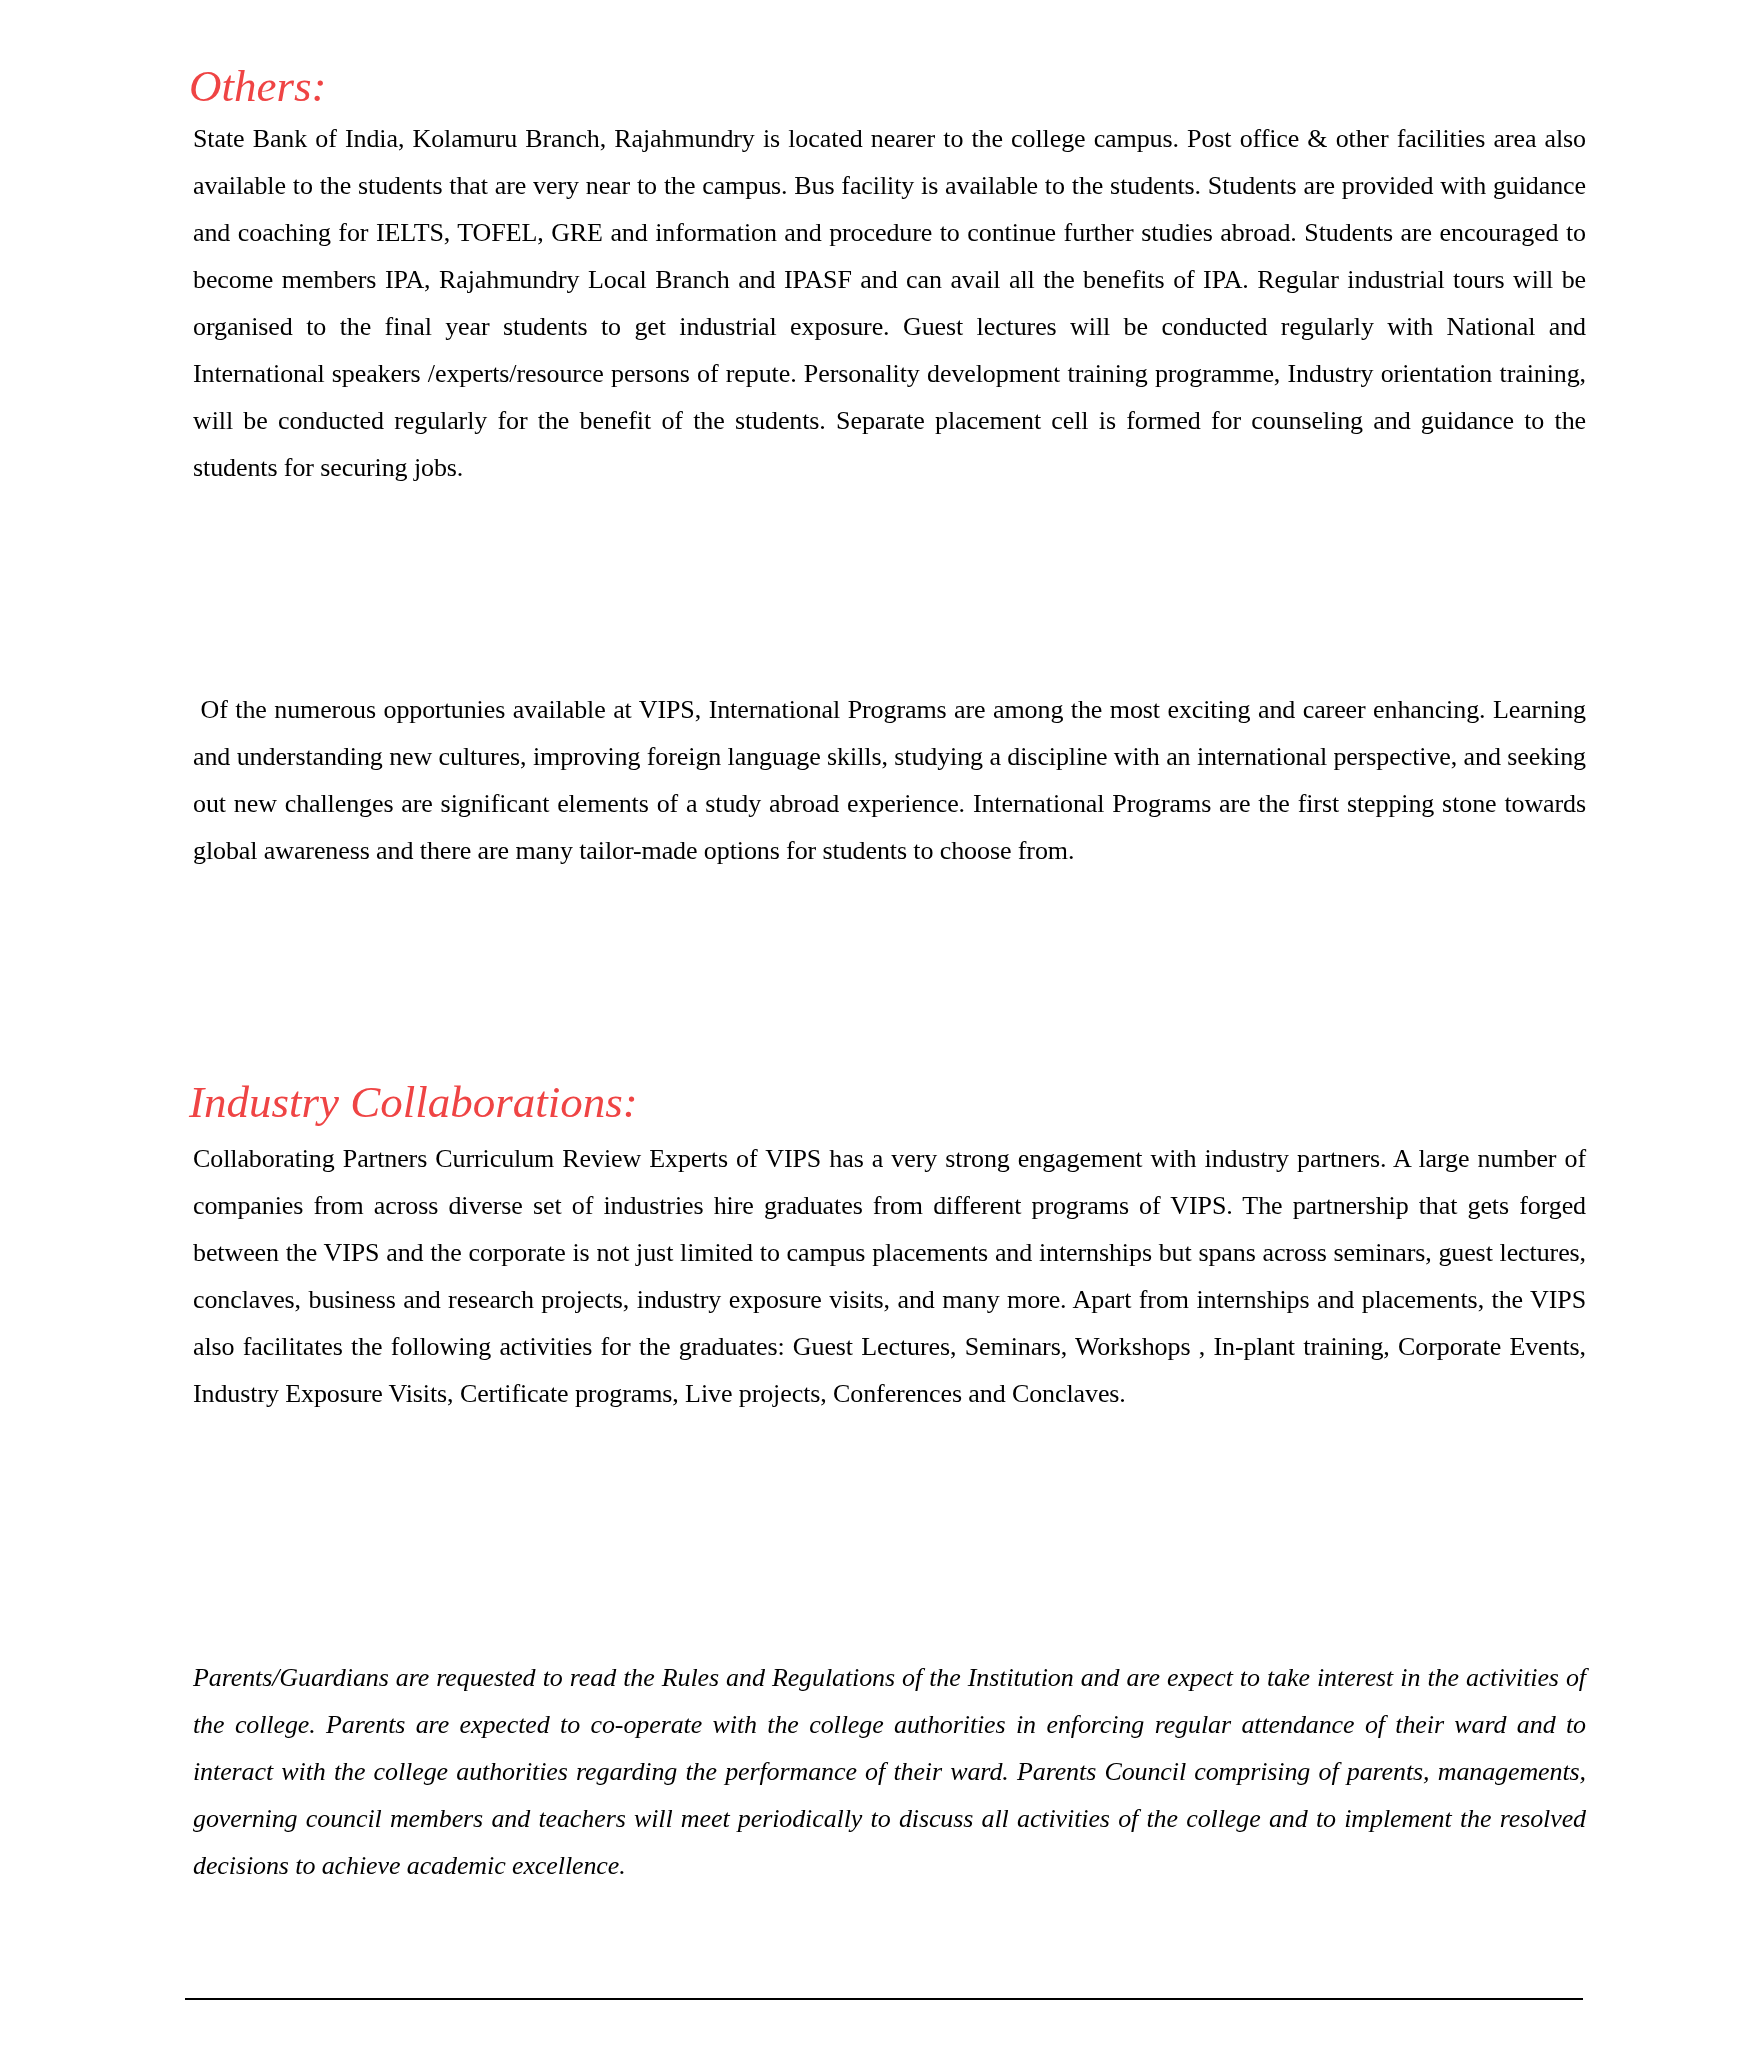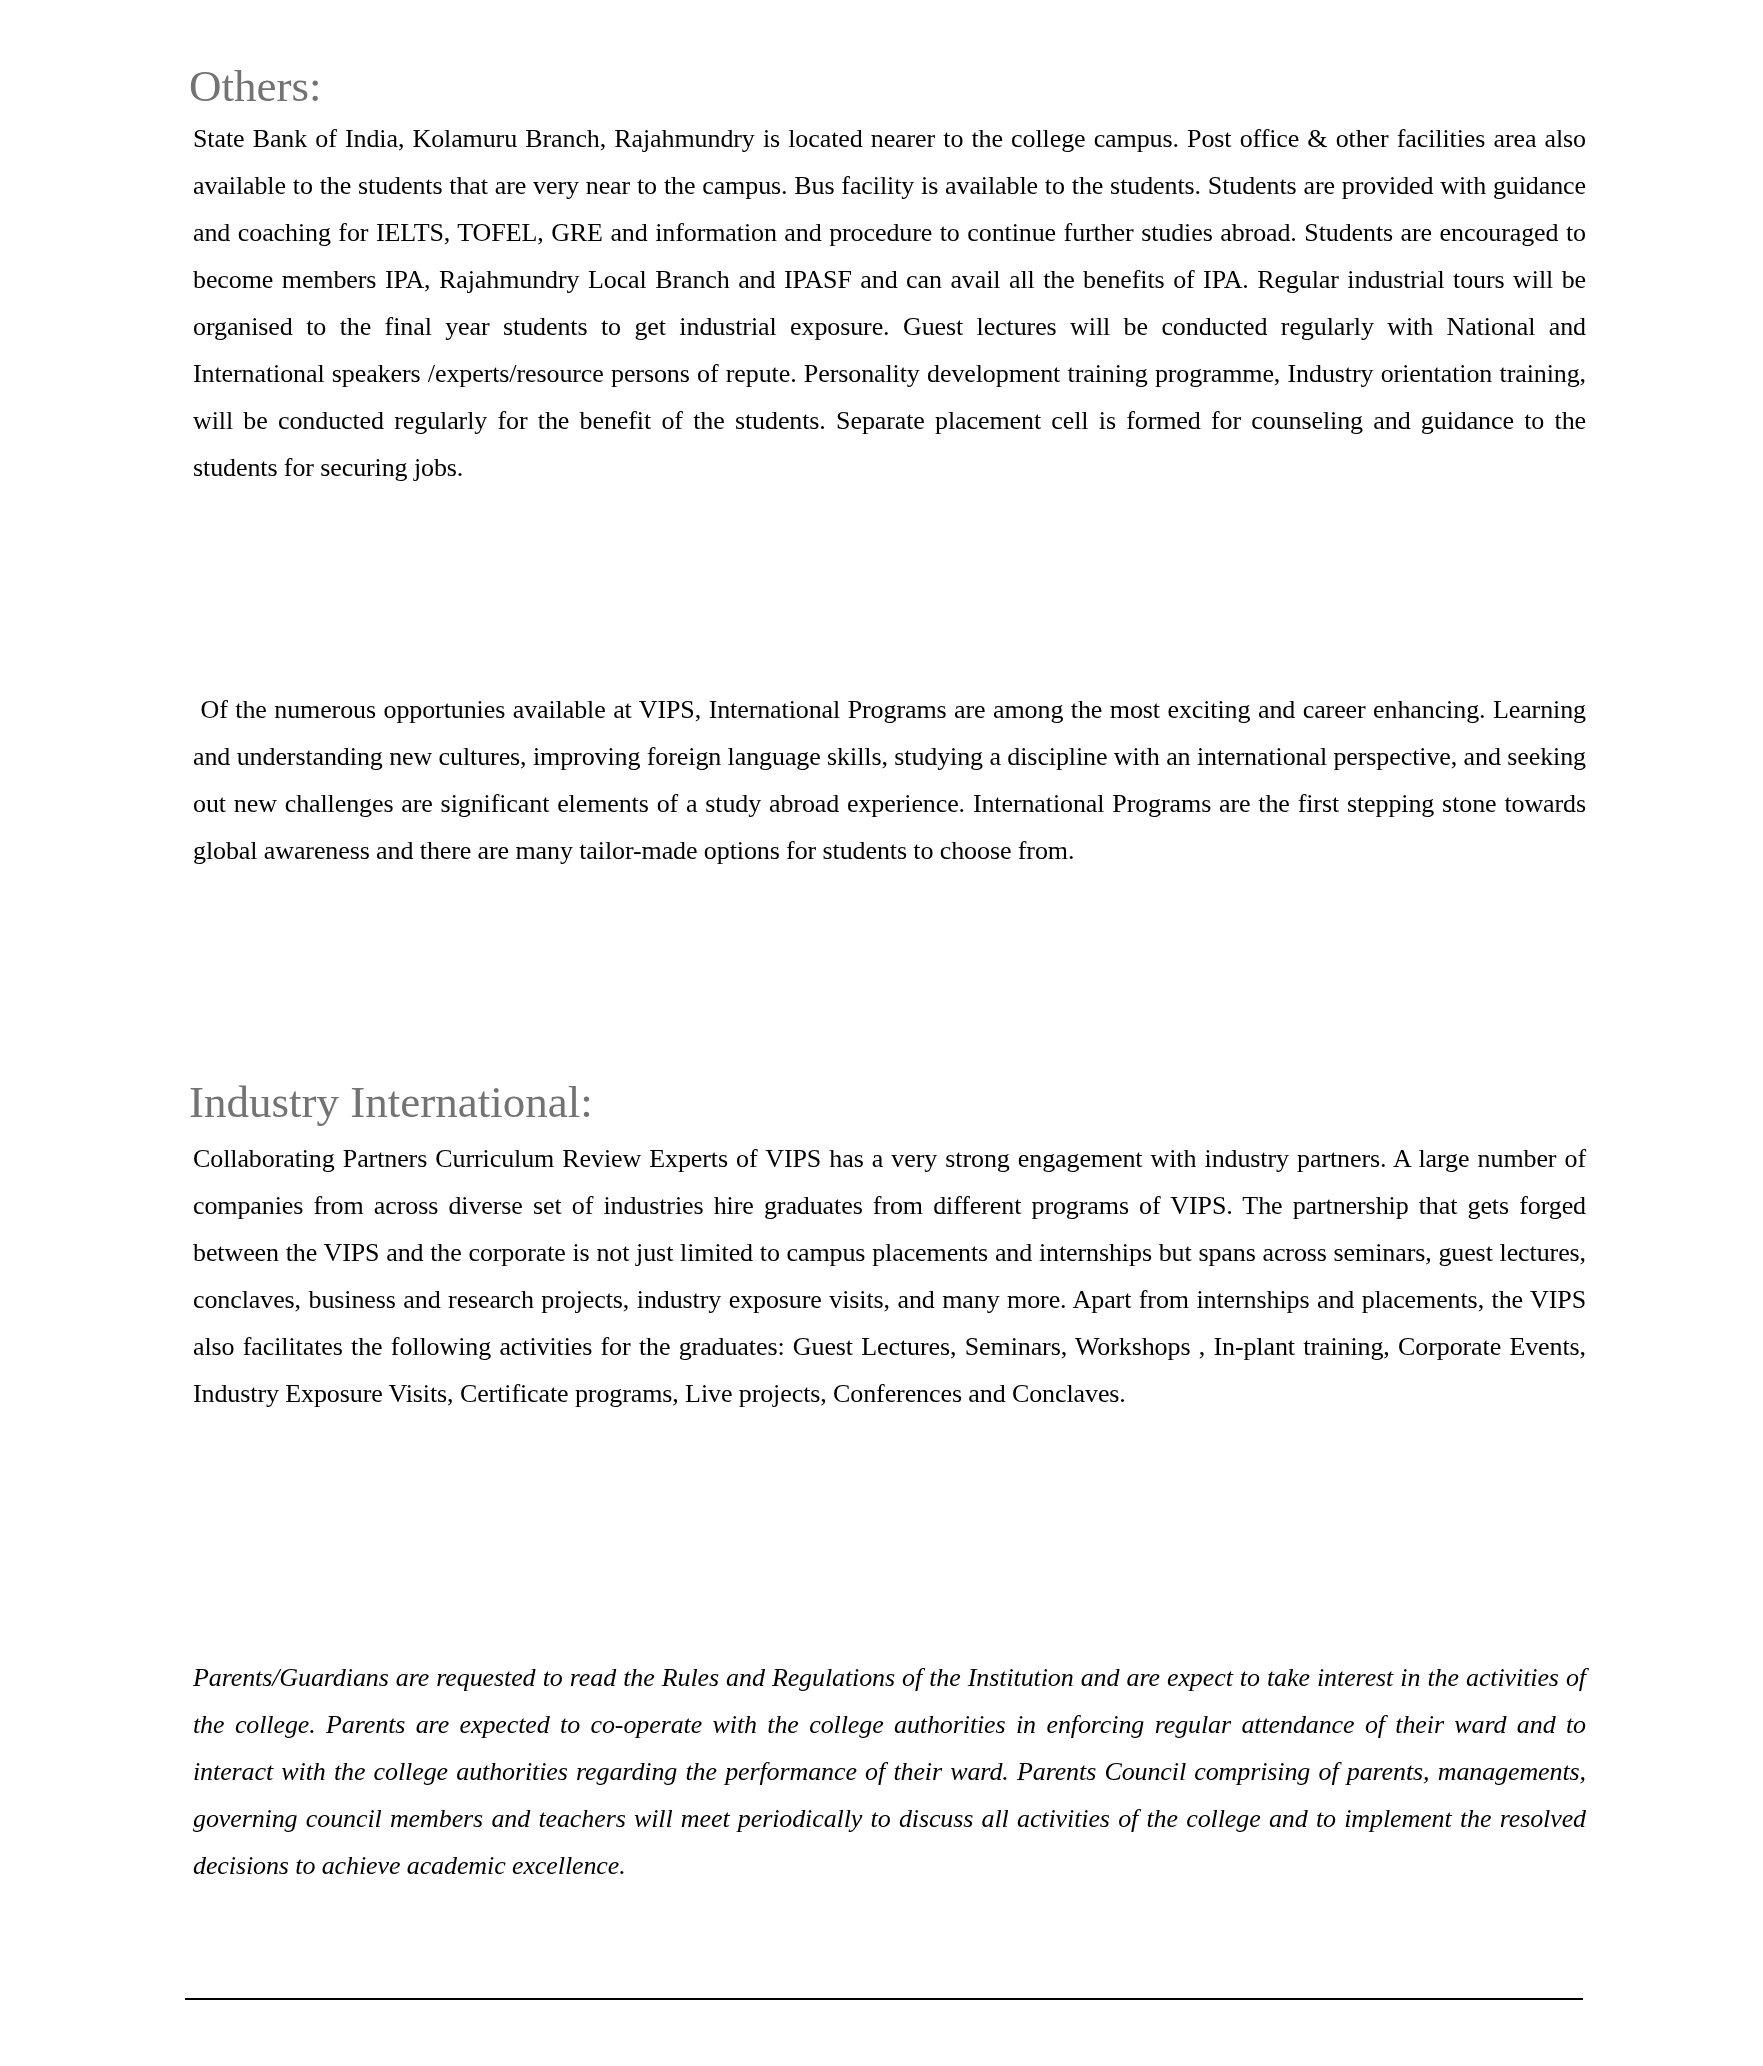--- a/index.html
+++ b/index.html
@@ -12,26 +12,27 @@
     color: #000000;
   }
   .page {
     position: absolute;
     left: 189px;
     top: 0;
     width: 1393px;
   }
   .heading {
     font-family: "Liberation Serif", serif;
-    color: #737373;
+    color: #ef4444;
     font-size: 45px;
     line-height: 57px;
     margin: 0;
     font-weight: normal;
     white-space: nowrap;
+    font-style: italic;
   }
   .para {
     font-size: 26px;
     line-height: 47px;
     text-align: justify;
     text-align-last: left;
     margin: 4px;
     letter-spacing: -0.1px;
   }
   #sec-others { position: absolute; top: 58px; }
@@ -57,21 +58,21 @@
   <section id="sec-others">
     <h2 class="heading">Others:</h2>
     <p class="para" style="width:1393px">State Bank of India, Kolamuru Branch, Rajahmundry is located nearer to the college campus. Post office &amp; other facilities area also available to the students that are very near to the campus. Bus facility is available to the students. Students are provided with guidance and coaching for IELTS, TOFEL, GRE and information and procedure to continue further studies abroad. Students are encouraged to become members IPA, Rajahmundry Local Branch and IPASF and can avail all the benefits of IPA. Regular industrial tours will be organised to the final year students to get industrial exposure. Guest lectures will be conducted regularly with National and International speakers /experts/resource persons of repute. Personality development training programme, Industry orientation training, will be conducted regularly for the benefit of the students. Separate placement cell is formed for counseling and guidance to the students for securing jobs.</p>
   </section>
 
   <section id="sec-intl">
     <p class="para" style="width:1393px">&nbsp;Of the numerous opportunies available at VIPS, International Programs are among the most exciting and career enhancing. Learning and understanding new cultures, improving foreign language skills, studying a discipline with an international perspective, and seeking out new challenges are significant elements of a study abroad experience. International Programs are the first stepping stone towards global awareness and there are many tailor-made options for students to choose from.</p>
   </section>
 
   <section id="sec-industry">
-    <h2 class="heading">Industry International:</h2>
+    <h2 class="heading">Industry Collaborations:</h2>
     <p class="para" style="width:1393px">Collaborating Partners Curriculum Review Experts of VIPS has a very strong engagement with industry partners. A large number of companies from across diverse set of industries hire graduates from different programs of VIPS. The partnership that gets forged between the VIPS and the corporate is not just limited to campus placements and internships but spans across seminars, guest lectures, conclaves, business and research projects, industry exposure visits, and many more. Apart from internships and placements, the VIPS also facilitates the following activities for the  graduates:  Guest Lectures, Seminars, Workshops , In-plant training, Corporate Events, Industry Exposure Visits, Certificate programs, Live projects, Conferences and Conclaves.</p>
   </section>
 
   <section id="sec-parents">
     <p class="para" style="width:1393px">Parents/Guardians are requested to read the Rules and Regulations of the Institution and are expect to take interest in the activities of the college. Parents are expected to co-operate with the college authorities in enforcing regular attendance of their ward and to interact with the college authorities regarding the performance of their ward. Parents Council comprising of parents, managements, governing council members and teachers will meet periodically to discuss all activities of the college and to implement the resolved decisions to achieve academic excellence.</p>
   </section>
 
 </div>
 
 <div class="rule"></div>

